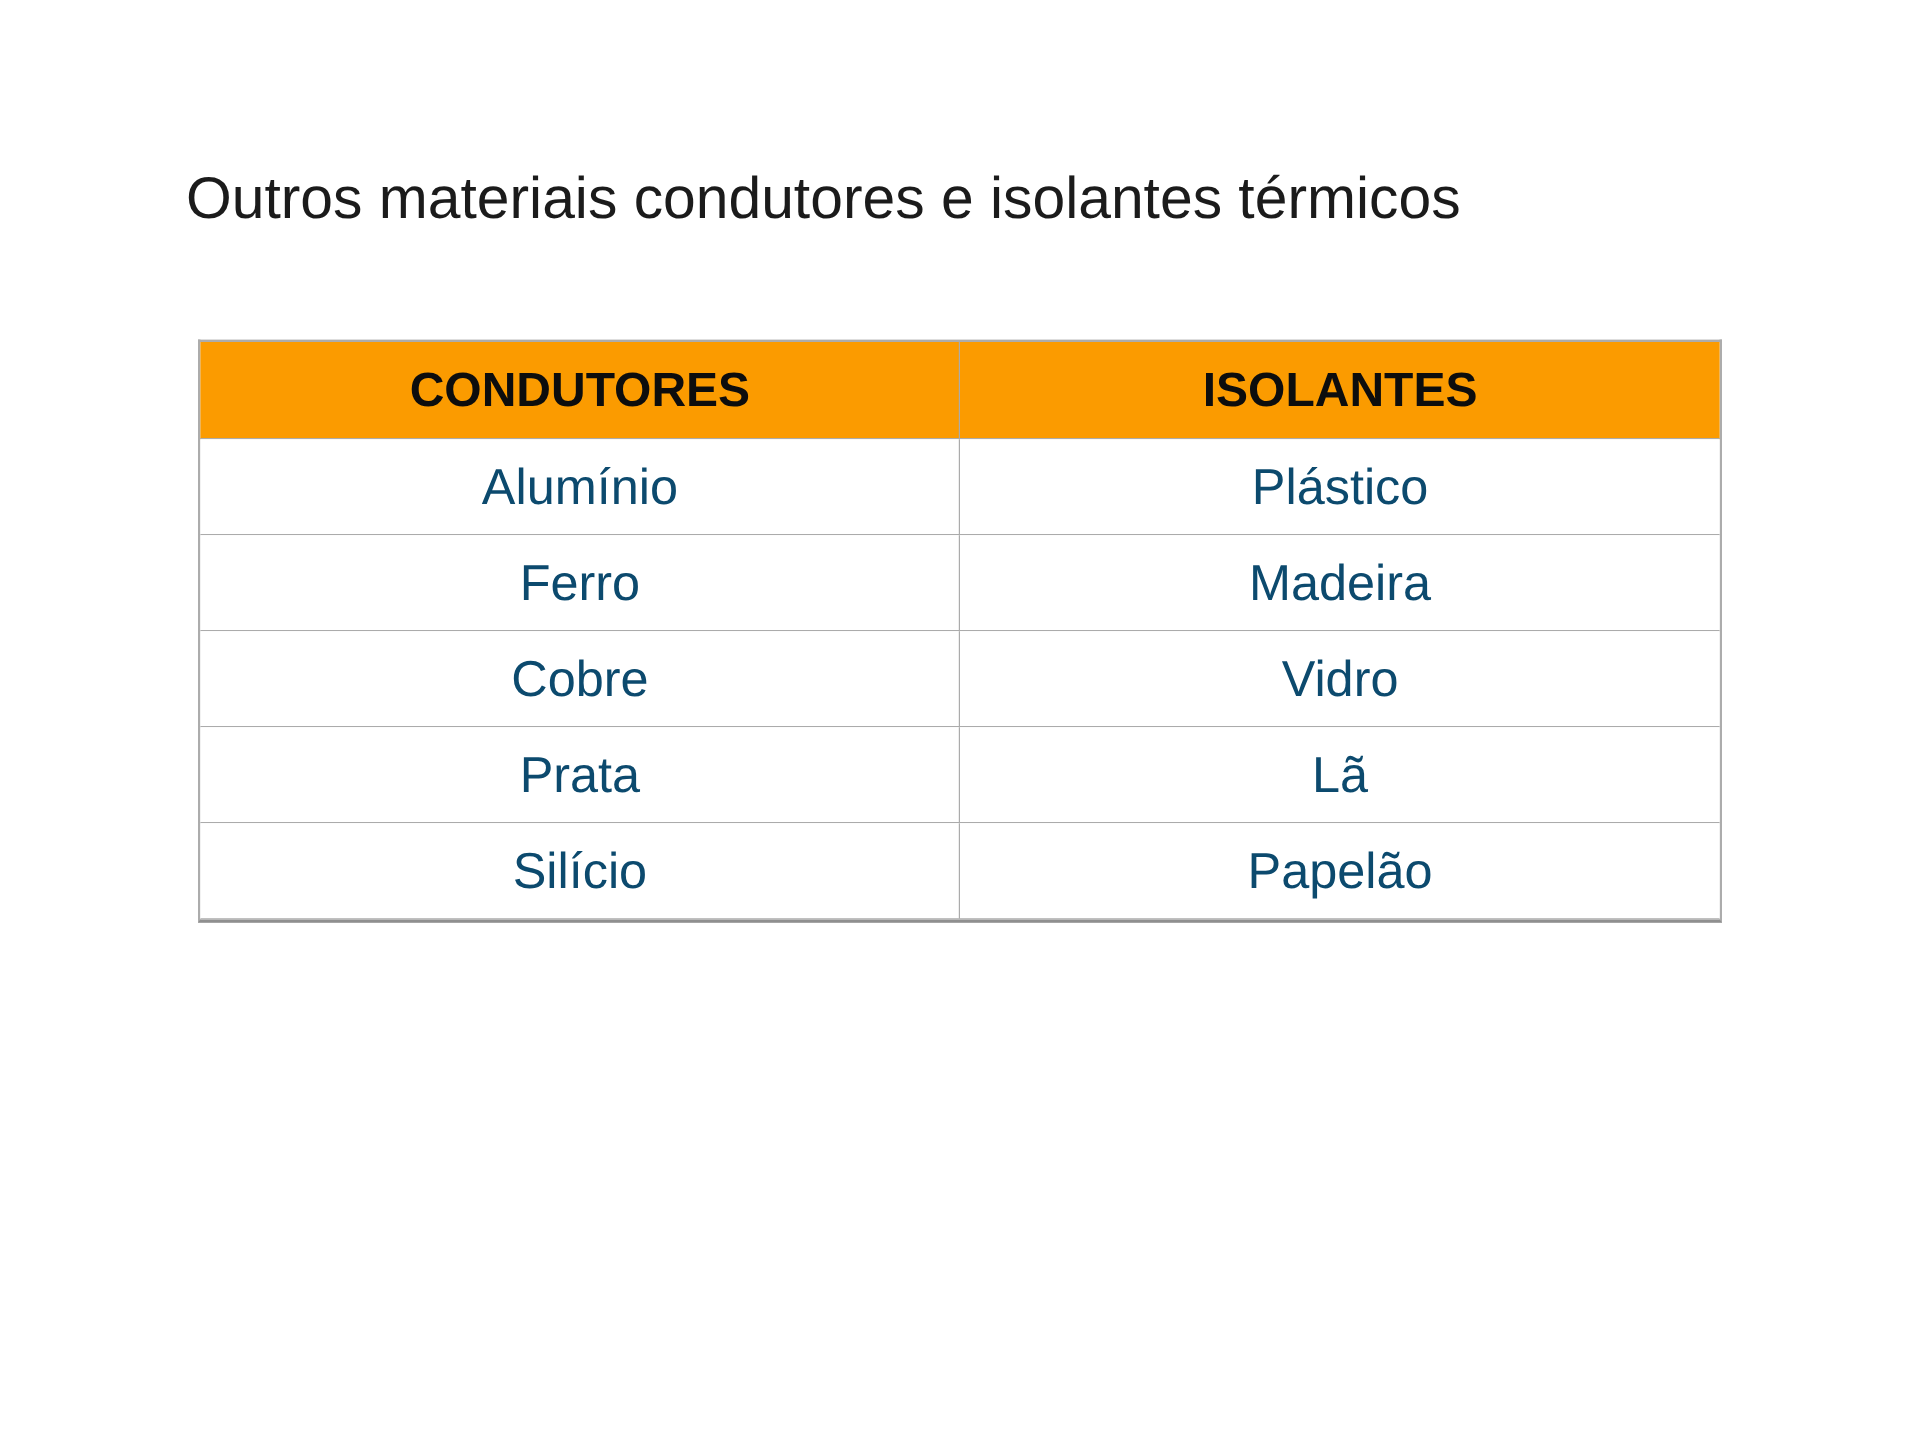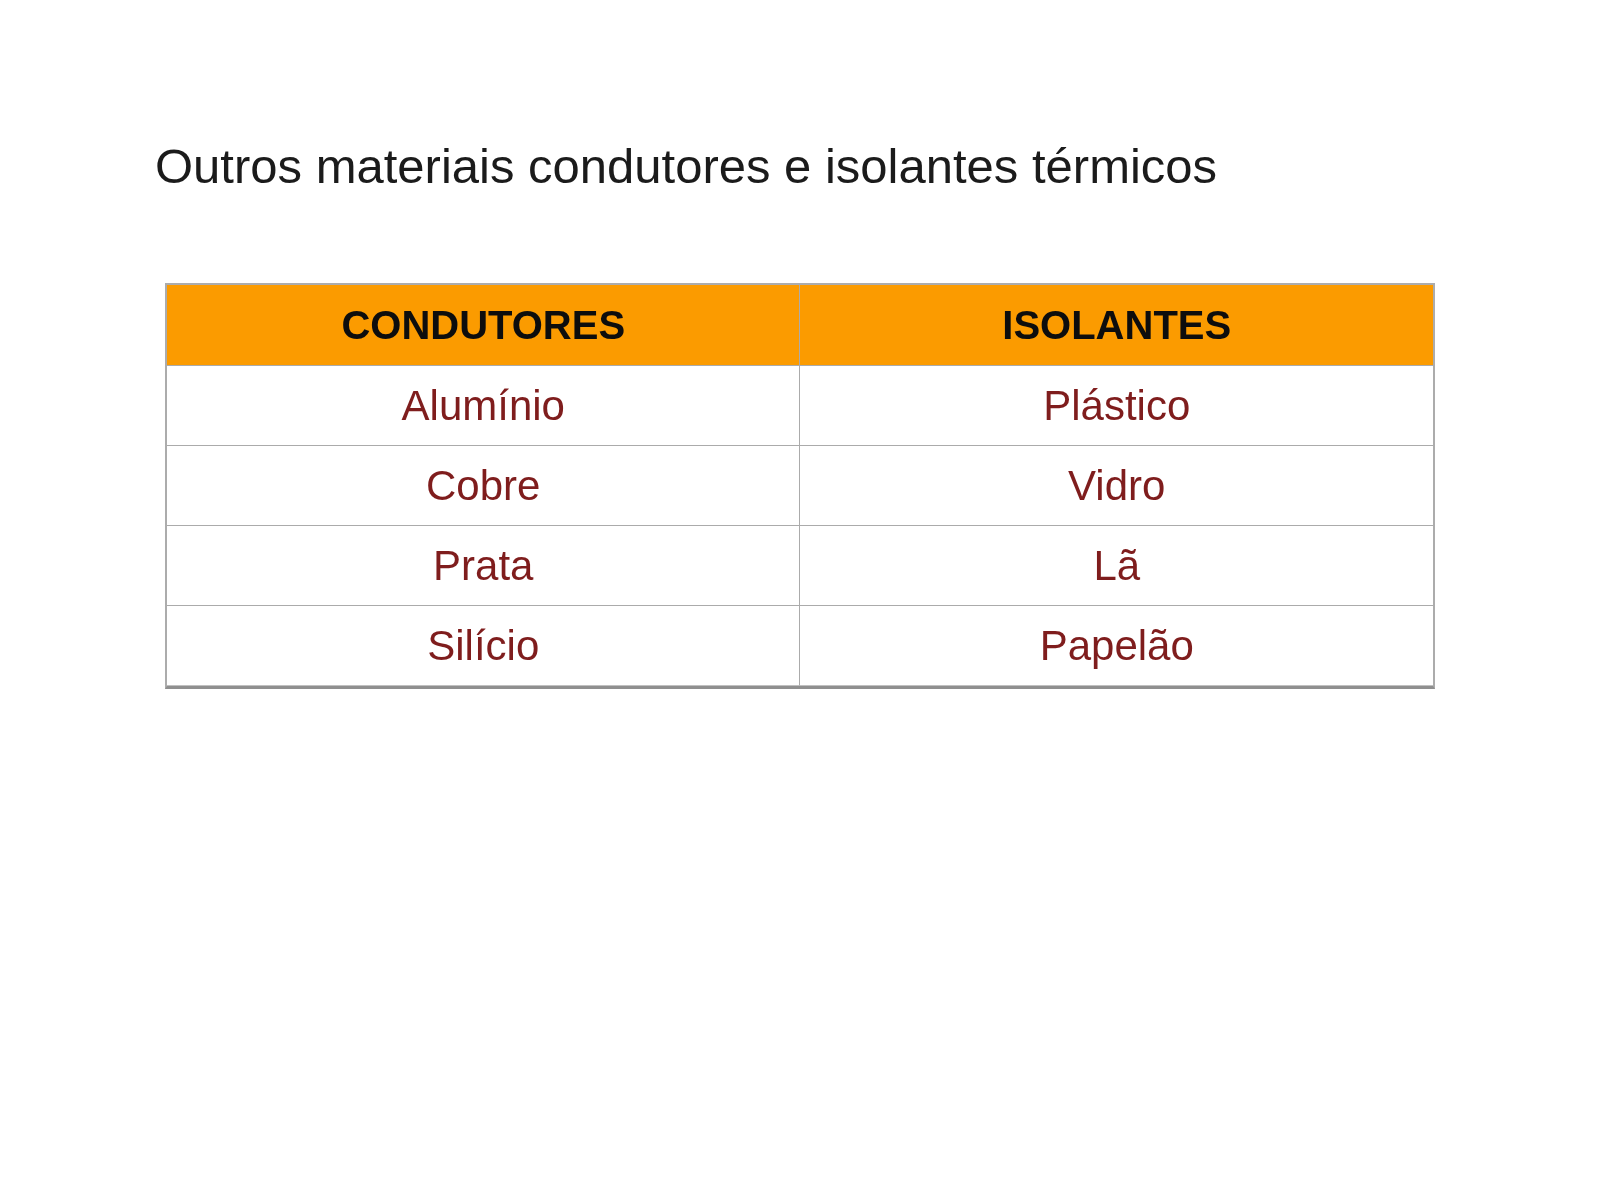--- a/index.html
+++ b/index.html
@@ -55,21 +55,21 @@
     background: #fb9b00;
     font-size: 40px;
     font-weight: 700;
     color: #0d0d0d;
     margin-left: 40px;
   }
   .materials-table td {
     height: 79px;
     font-size: 42px;
     font-weight: 400;
-    color: #7f1d1d;
+    color: #0c4a6e;
     background: #ffffff;
     margin-left: 48px;
   }
   .materials-table tr:last-child td {
     border-bottom: 1px solid #c0c0c0;
   }
 </style>
 </head>
 <body>
 
@@ -83,20 +83,24 @@
         <th>CONDUTORES</th>
         <th>ISOLANTES</th>
       </tr>
     </thead>
     <tbody>
       <tr>
         <td>Alumínio</td>
         <td>Plástico</td>
       </tr>
       <tr>
+        <td>Ferro</td>
+        <td>Madeira</td>
+      </tr>
+      <tr>
         <td>Cobre</td>
         <td>Vidro</td>
       </tr>
       <tr>
         <td>Prata</td>
         <td>Lã</td>
       </tr>
       <tr>
         <td>Silício</td>
         <td>Papelão</td>

